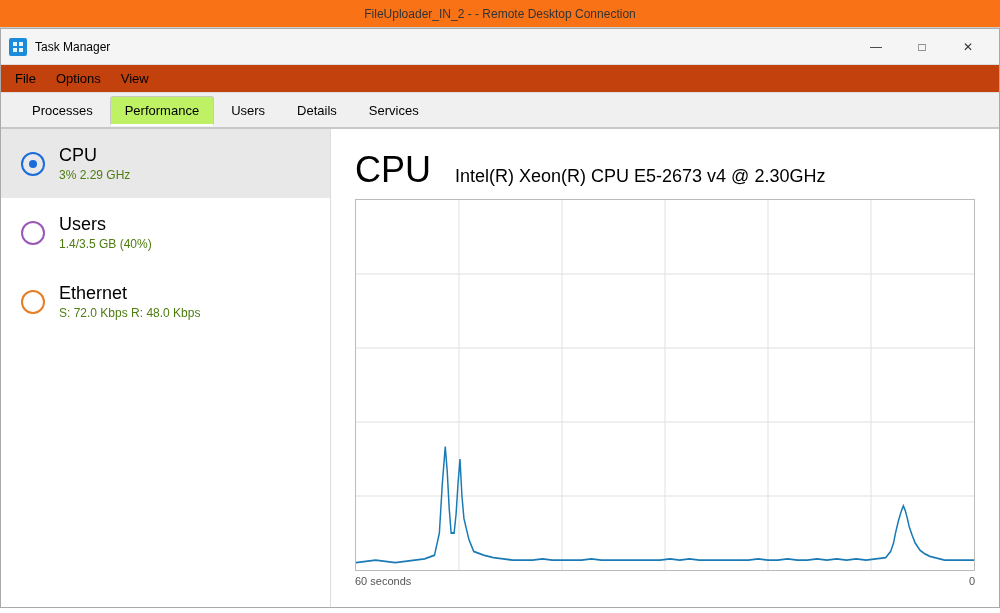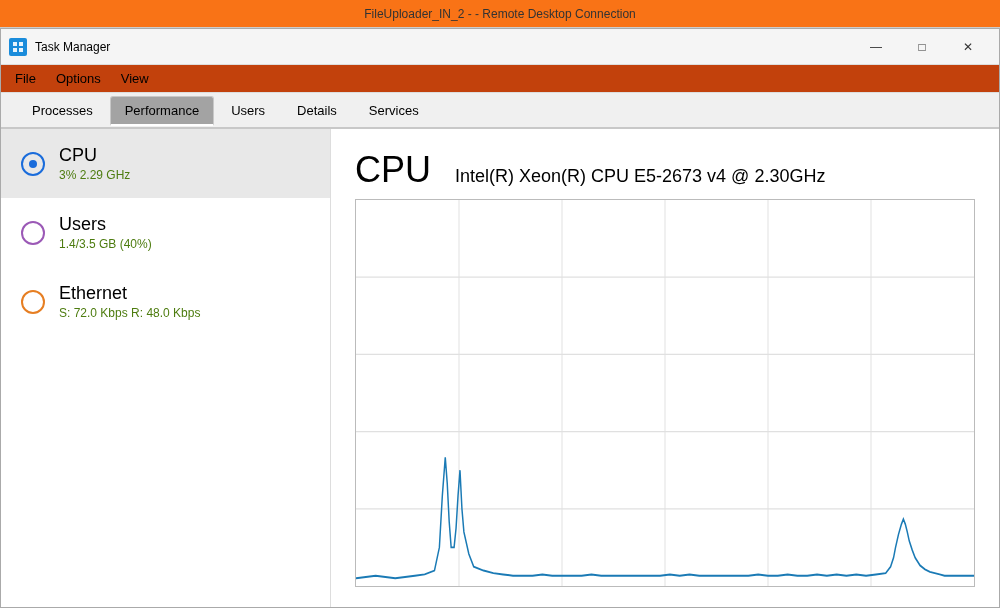--- a/index.html
+++ b/index.html
@@ -80,21 +80,21 @@
       padding: 6px 14px;
       font-size: 13px;
       cursor: pointer;
       border: 1px solid transparent;
       border-bottom: none;
       margin-right: 2px;
       border-radius: 3px 3px 0 0;
       background: transparent;
     }
     .tab.active {
-      background: #a3a3a3;
+      background: #bef264;
       border: 1px solid #c8c8c8;
       border-bottom: 2px solid #fff;
       margin-bottom: -2px;
       font-weight: 400;
       color: #000;
     }
 
     
     .main-content {
       display: flex;
@@ -287,16 +287,20 @@
           <line x1="105" y1="0" x2="105" y2="300" stroke="#e0e0e0" stroke-width="1"></line>
           <line x1="210" y1="0" x2="210" y2="300" stroke="#e0e0e0" stroke-width="1"></line>
           <line x1="315" y1="0" x2="315" y2="300" stroke="#e0e0e0" stroke-width="1"></line>
           <line x1="420" y1="0" x2="420" y2="300" stroke="#e0e0e0" stroke-width="1"></line>
           <line x1="525" y1="0" x2="525" y2="300" stroke="#e0e0e0" stroke-width="1"></line>
 
           <polyline points="0,294 10,293 20,292 30,293 40,294 50,293 60,292 70,291 80,288 85,270 88,230 91,200 93,220 95,250 97,270 100,270 102,255 104,230 106,210 108,240 110,258 115,275 120,285 130,288 140,290 150,291 160,292 170,292 180,292 190,291 200,292 210,292 220,292 230,292 240,291 250,292 260,292 270,292 280,292 290,292 300,292 310,292 320,291 330,292 340,291 350,292 360,292 370,292 380,292 390,292 400,292 410,291 420,292 430,292 440,291 450,292 460,292 470,291 480,292 490,291 500,292 510,291 520,292 530,291 540,290 545,285 548,278 550,270 553,260 556,252 558,248 560,252 562,258 564,265 567,272 570,278 575,284 580,287 585,289 590,290 595,291 600,292 610,292 620,292 630,292" fill="none" stroke="#1a7ab5" stroke-width="1.5"></polyline>
         </svg>
       </div>
 
+      <div class="chart-footer">
+        <span>60 seconds</span>
+        <span>0</span>
+      </div>
 
     </div>
   </div>
 </div>
 
 </body></html>

